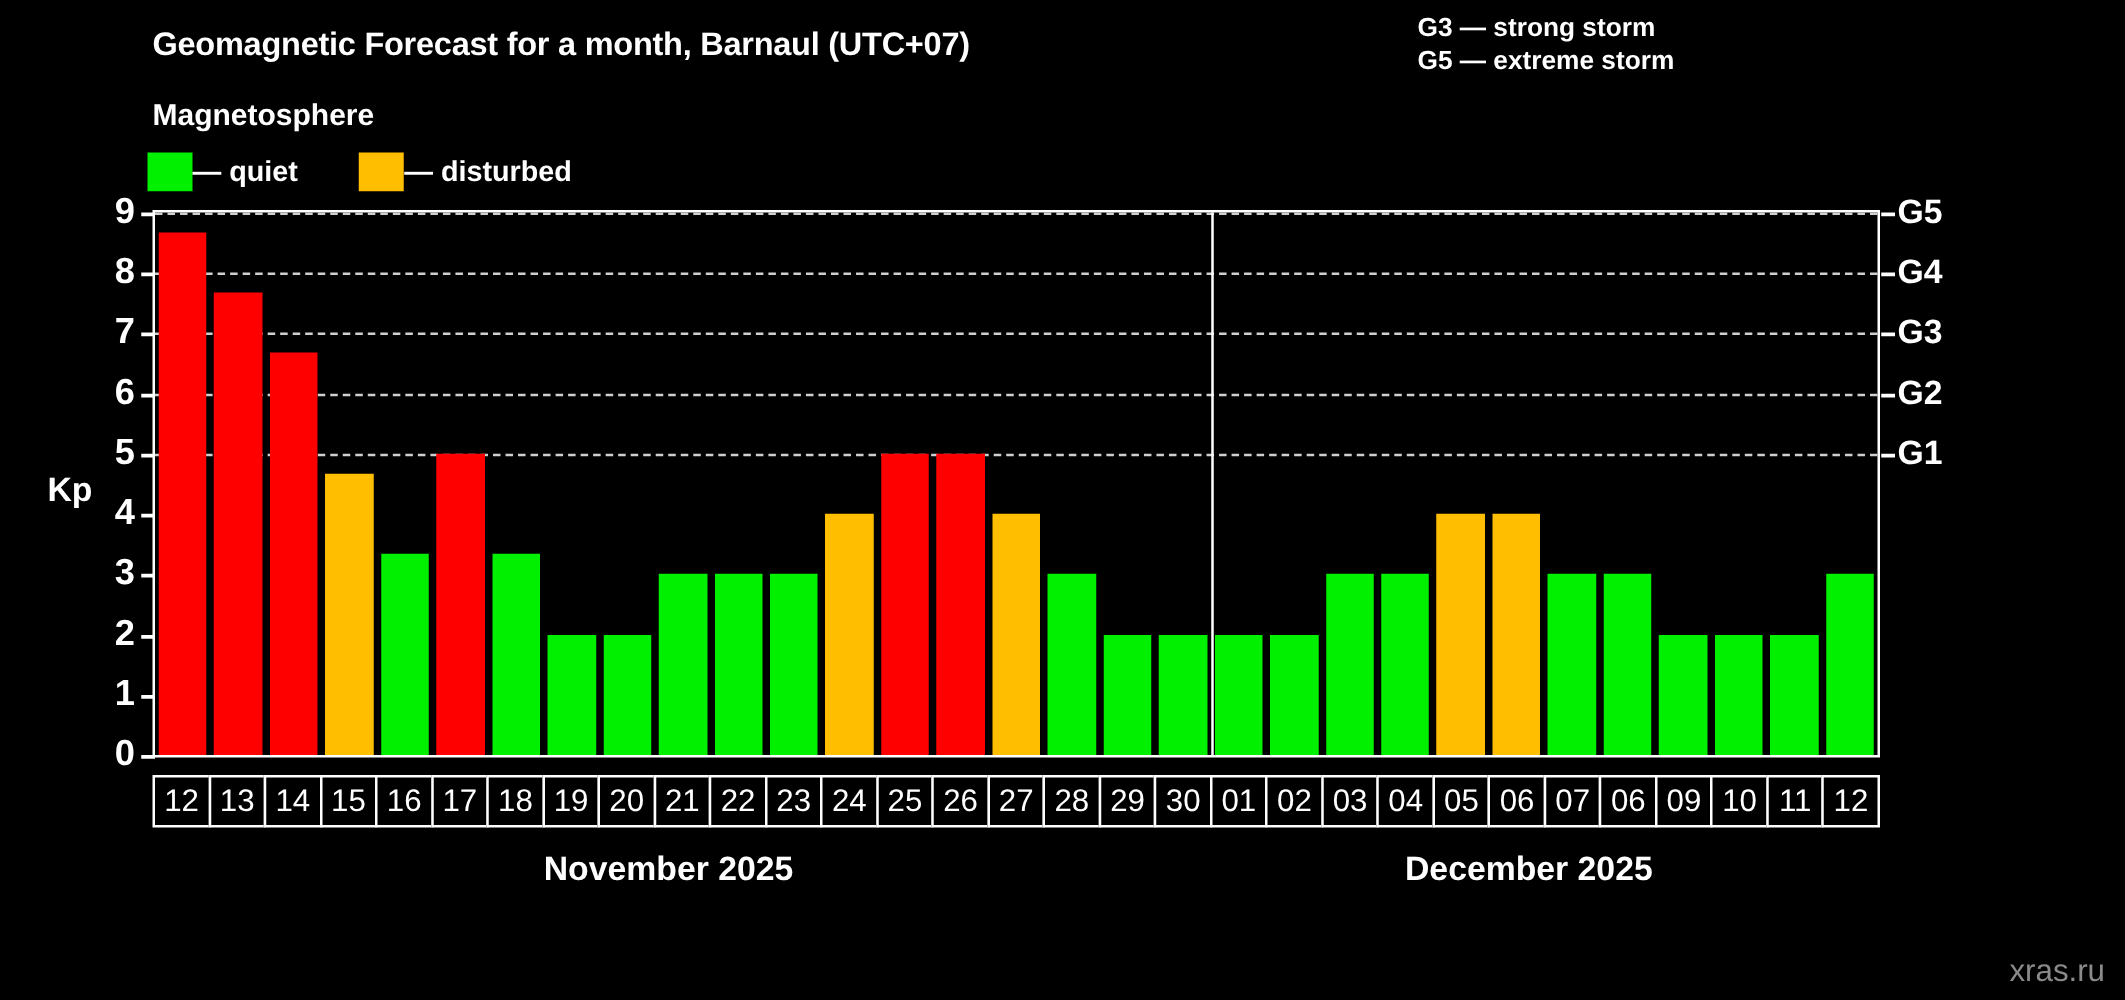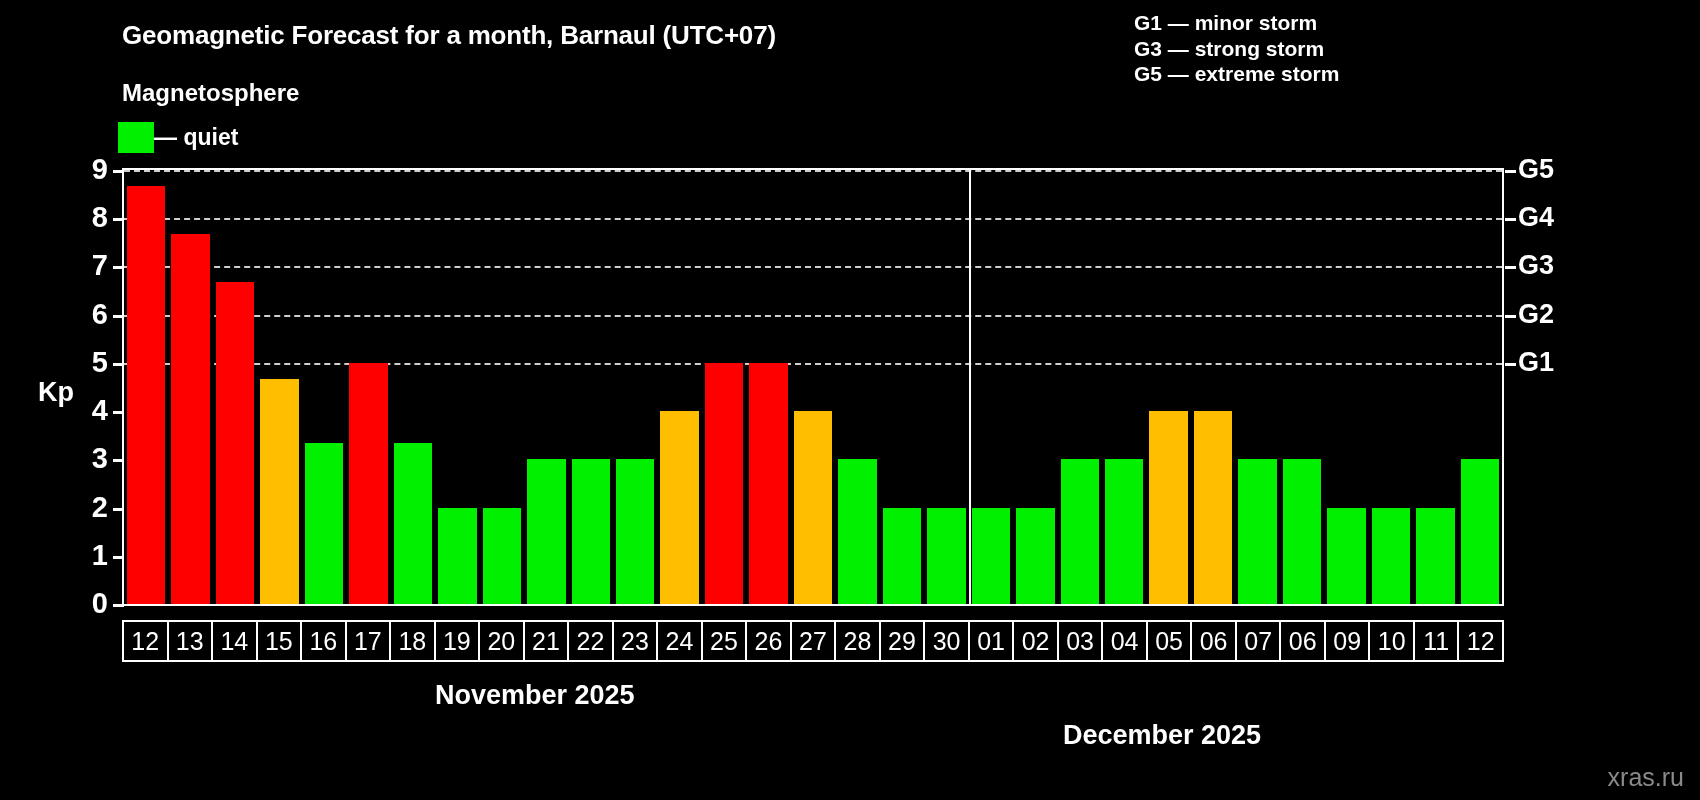--- a/index.html
+++ b/index.html
@@ -100,45 +100,48 @@
     font-size:25px; font-weight:normal; background:#000;
   }
   .day-cell:first-child { margin-left:0; }
 
   
   .month-caption {
     position:absolute; top:680px;
     font-size:27px; font-weight:bold; white-space:nowrap;
   }
   #month-caption-0 { left:435px; }
-  #month-caption-1 { left:1063px;margin-top:40px; }
+  #month-caption-1 { left:1124px; }
 
   
   #watermark {
     position:absolute; right:16px; bottom:8px;
     font-size:25px; color:#8a8a8a; font-weight:normal;
   }
 </style>
 </head>
 <body>
 
 <div id="chart-title">Geomagnetic Forecast for a month, Barnaul (UTC+07)</div>
 <div id="magnetosphere-label">Magnetosphere</div>
 
 <div id="color-legend">
   <div class="legend-item">
     <span class="swatch" style="background: rgb(0, 240, 0);"></span>
     <span class="legend-text">— quiet</span>
   </div>
   <span class="gap-a"></span>
+  <div class="legend-item">
+    <span class="swatch" style="background: rgb(255, 191, 0);"></span>
+    <span class="legend-text">— disturbed</span>
+  </div>
   <span class="gap-b"></span>
 </div>
 
 <div id="g-legend">
-  <div class="g-row">G1 — minor storm</div>
   <div class="g-row">G3 — strong storm</div>
   <div class="g-row">G5 — extreme storm</div>
 </div>
 
 <div id="y-axis-title">Kp</div>
 
 <div id="plot-frame">
   <div id="gridlines">
       <div class="gridline" style="top: 192.889px;"></div>
       <div class="gridline" style="top: 144.667px;"></div>

